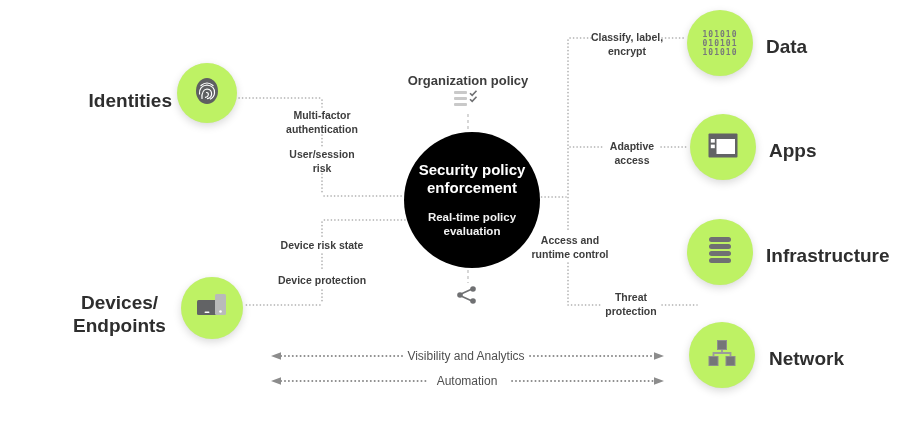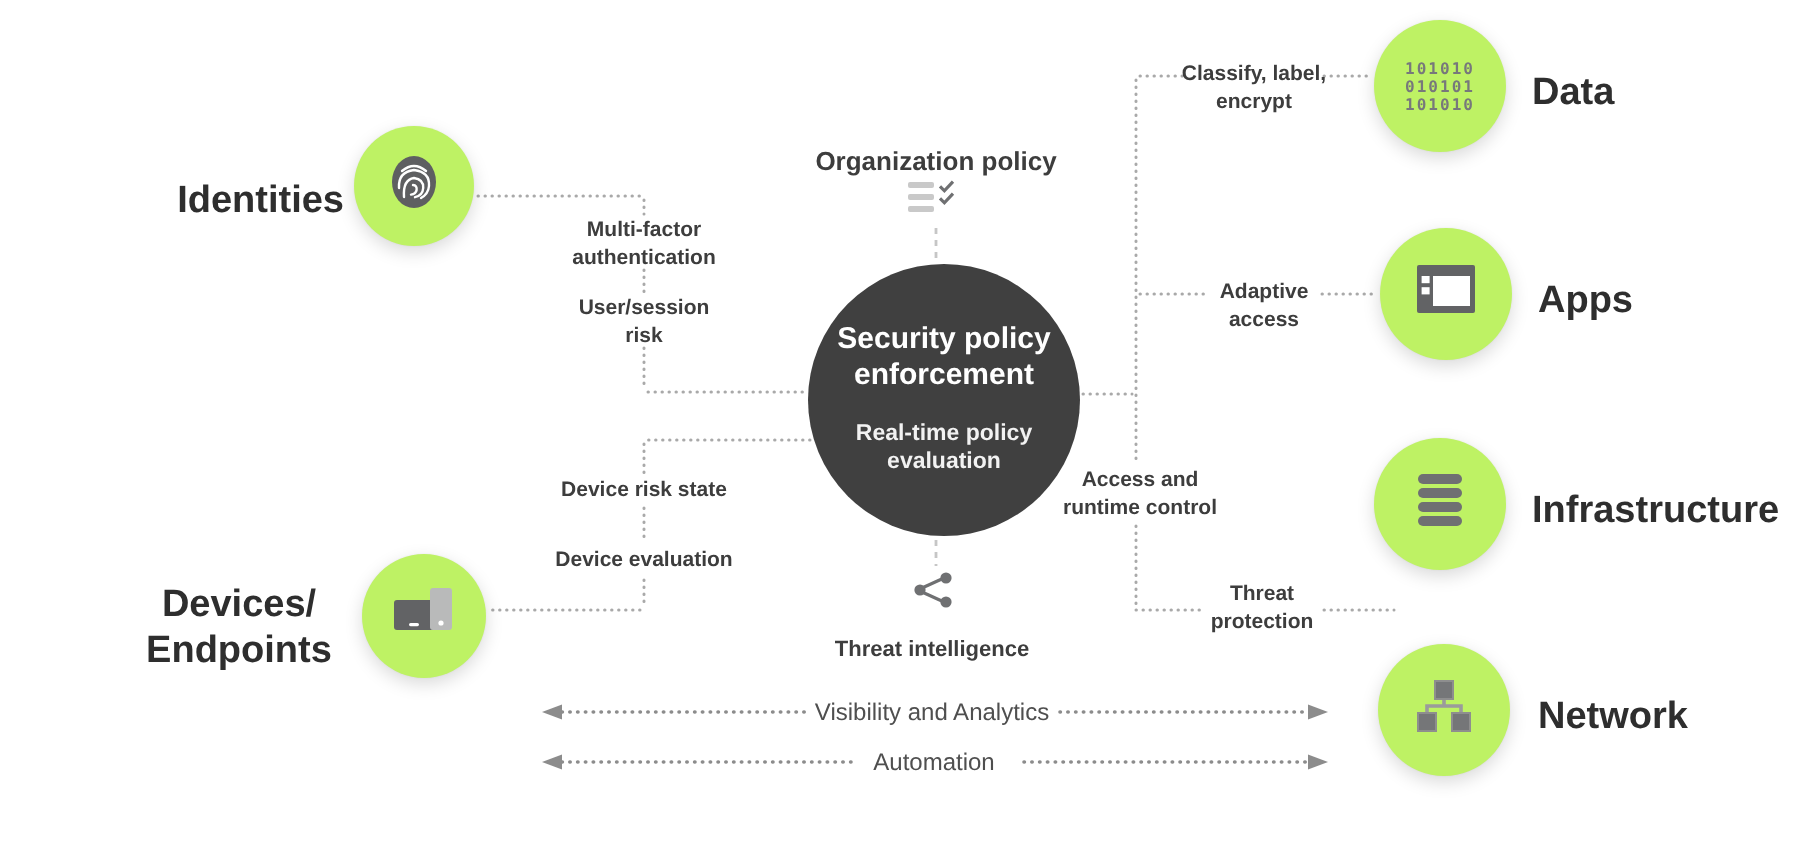--- a/index.html
+++ b/index.html
@@ -3,21 +3,21 @@
 <meta charset="utf-8">
 <style>
   html,body{margin:0;padding:0;background:#fff;}
   .canvas{position:relative;width:909px;height:422px;background:#ffffff;overflow:hidden;
           font-family:"Liberation Sans",sans-serif;color:#3b3b3b;}
   .layer{position:absolute;left:0;top:0;width:909px;height:422px;}
   .node-circle{position:absolute;border-radius:50%;background:#bef264;
                box-shadow:0 3px 9px rgba(0,0,0,.15), 0 0 1px rgba(0,0,0,.06);
                display:flex;align-items:center;justify-content:center;}
   .center-circle{position:absolute;left:404px;top:132px;width:136px;height:136px;border-radius:50%;
-                 background:#404040;display:flex;flex-direction:column;align-items:center;justify-content:center;
+                 background:#000000;display:flex;flex-direction:column;align-items:center;justify-content:center;
                  text-align:center;color:#fff;}
   .center-title{font-size:15px;font-weight:700;line-height:1.18;padding:0 10px;}
   .center-sub{font-size:11.5px;font-weight:600;line-height:1.25;margin-top:13px;color:#f2f2f2;padding:0 14px;}
   .entity-label{position:absolute;font-size:19px;font-weight:700;color:#2e2e2e;line-height:1.2;white-space:pre-line;}
   .conn-label{position:absolute;font-size:10.5px;font-weight:700;color:#3d3d3d;line-height:1.3;
               text-align:center;white-space:pre-line;}
   .axis-label{position:absolute;font-size:12px;font-weight:400;color:#4f4f4f;text-align:center;}
   .binary{font-family:"DejaVu Sans Mono",monospace;font-size:8px;line-height:9px;letter-spacing:1px;
           color:#77787b;font-weight:700;white-space:pre;text-align:center;}
   .icon-wrap{position:absolute;display:flex;align-items:center;justify-content:center;}
@@ -103,21 +103,20 @@
 
   <div class="icon-wrap" style="left:452px;top:283px;width:32px;height:24px;">
     <svg width="26" height="22" viewBox="0 0 26 22">
       <line x1="6" y1="10" x2="17" y2="5" stroke="#6f7072" stroke-width="1.6"></line>
       <line x1="6" y1="12" x2="17" y2="17" stroke="#6f7072" stroke-width="1.6"></line>
       <circle cx="5" cy="11" r="2.8" fill="#6f7072"></circle>
       <circle cx="18" cy="5" r="2.8" fill="#6f7072"></circle>
       <circle cx="18" cy="17" r="2.8" fill="#6f7072"></circle>
     </svg>
   </div>
-  <div class="conn-label" style="left:396px;top:318px;width:140px;font-size:11px;">Threat intelligence</div>
 
   <div class="entity-label" style="left:75px;top:90px;width:97px;text-align:right;">Identities</div>
   <div class="node-circle" style="left:177px;top:63px;width:60px;height:60px;">
     <span>
       <svg width="26" height="30" viewBox="0 0 26 30">
         <ellipse cx="13" cy="15" rx="11" ry="13" fill="#5e5f61"></ellipse>
         <g fill="none" stroke="#ffffff" stroke-width="1.2" stroke-linecap="round">
           <path d="M7 9.5 Q13 4.5 19 9.5"></path>
           <path d="M5.5 18 Q5 10 13 9 Q21 10 20.5 17 Q20.2 21 16.5 23"></path>
           <path d="M8 22.5 Q7.4 13.8 13 13 Q17.8 13.6 17.6 18 Q17.4 21.7 13.5 22.6"></path>
@@ -181,21 +180,21 @@
       </svg>
     </span>
   </div>
   <div class="entity-label" style="left:769px;top:348px;width:120px;">Network</div>
 
   <div class="conn-label" style="left:257px;top:109px;width:130px;">Multi-factor
 authentication</div>
   <div class="conn-label" style="left:262px;top:148px;width:120px;">User/session
 risk</div>
   <div class="conn-label" style="left:252px;top:239px;width:140px;">Device risk state</div>
-  <div class="conn-label" style="left:252px;top:274px;width:140px;">Device evaluation</div>
+  <div class="conn-label" style="left:252px;top:274px;width:140px;">Device protection</div>
   <div class="conn-label" style="left:577px;top:31px;width:100px;">Classify, label,
 encrypt</div>
   <div class="conn-label" style="left:587px;top:140px;width:90px;">Adaptive
 access</div>
   <div class="conn-label" style="left:510px;top:234px;width:120px;">Access and
 runtime control</div>
   <div class="conn-label" style="left:586px;top:291px;width:90px;">Threat
 protection</div>
 
   <div class="axis-label" style="left:407px;top:374px;width:120px;">Automation</div>

